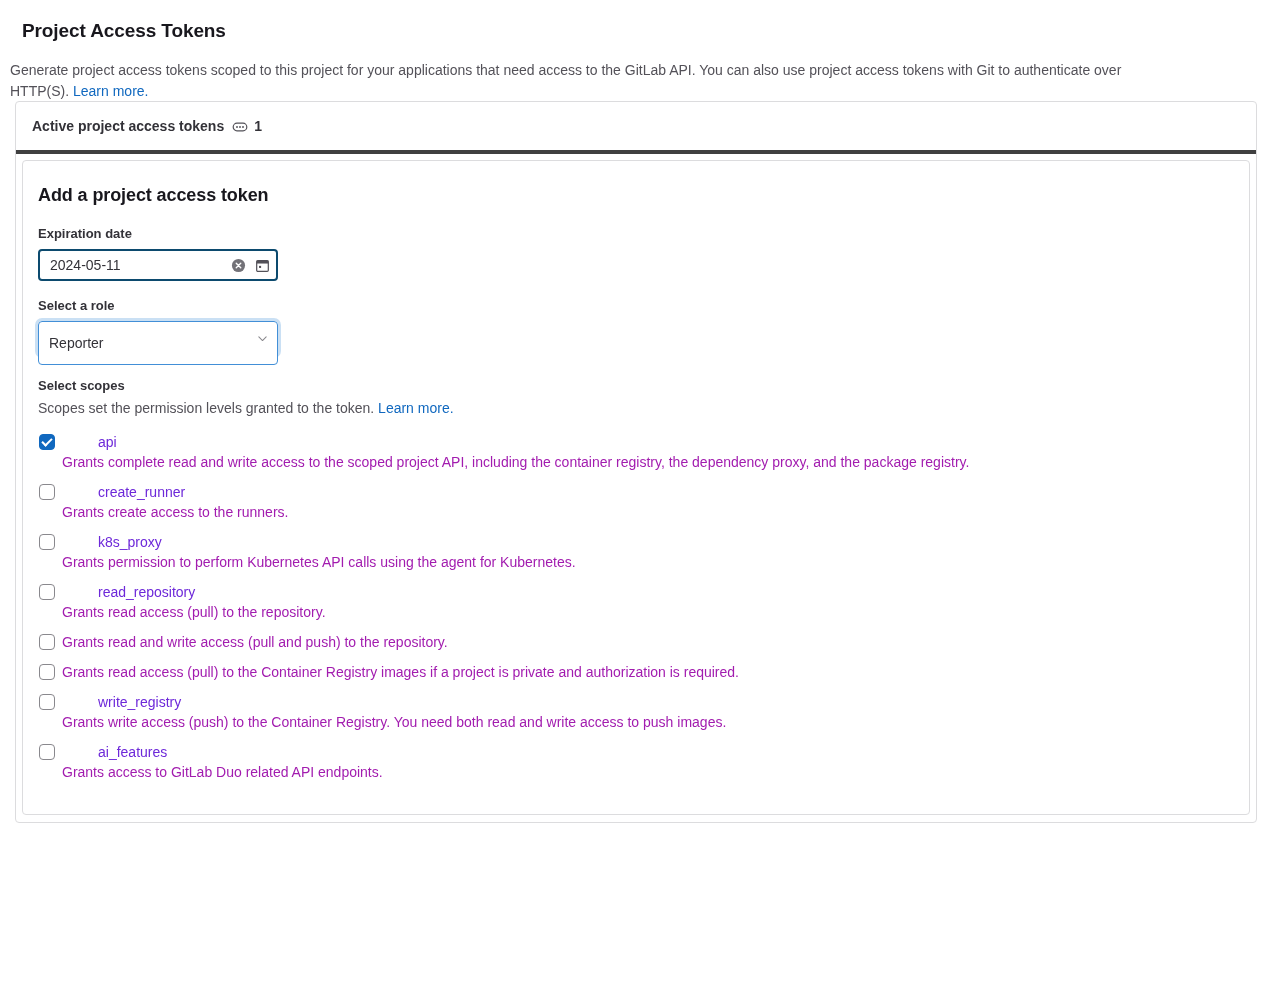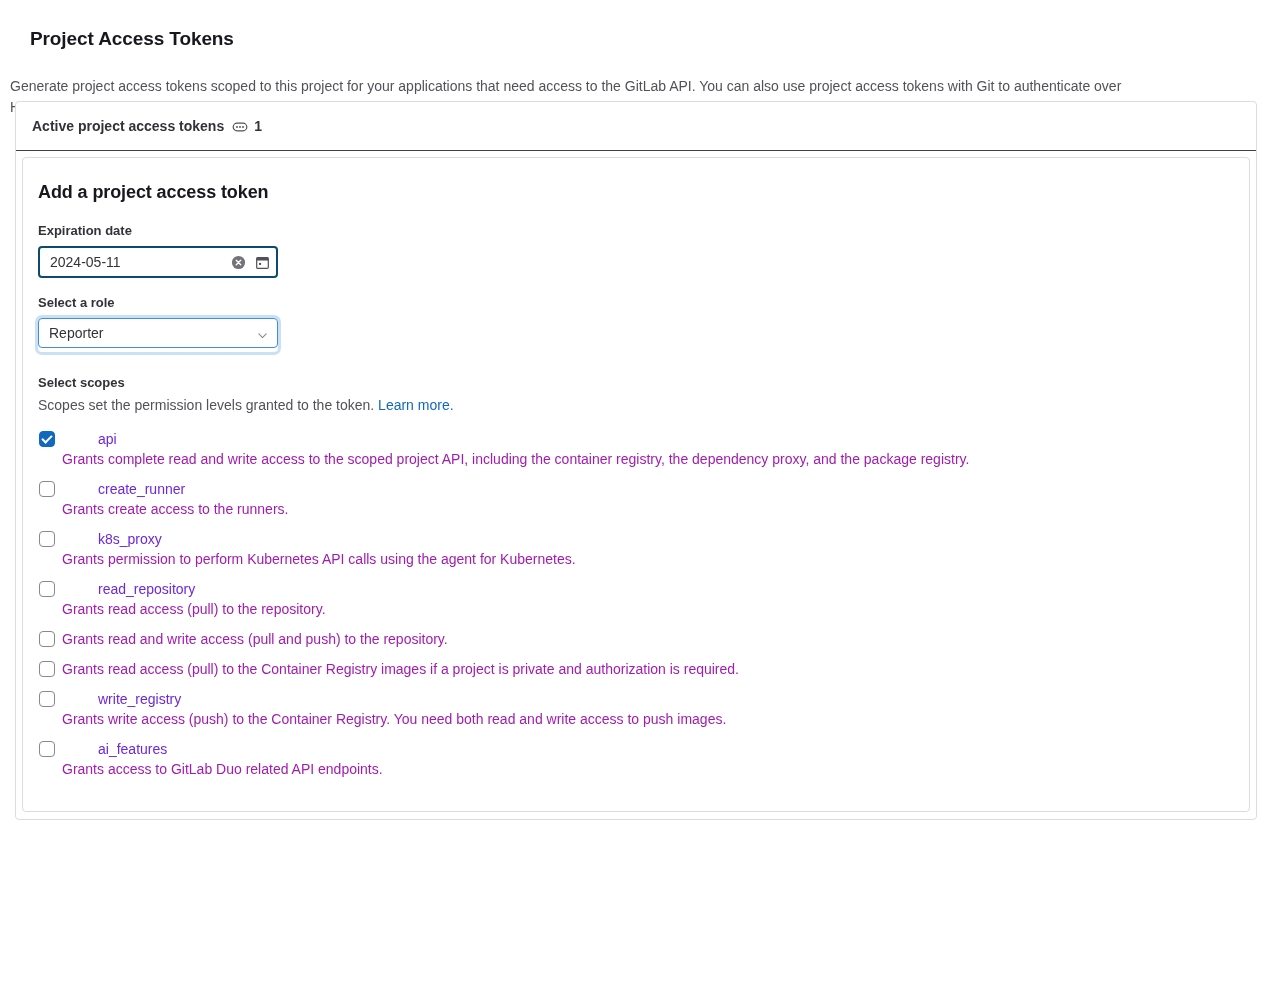--- a/index.html
+++ b/index.html
@@ -10,21 +10,21 @@
     height: 986px;
     background: #fff;
     font-family: "Liberation Sans", sans-serif;
     color: #333238;
     -webkit-font-smoothing: antialiased;
   }
   .page { position: relative; width: 1272px; height: 986px; overflow: hidden; }
 
   
   .page-title {
-    margin: 16px;
+    margin: 8px;
     padding: 10px 0 0 14px;
     font-size: 19px;
     font-weight: bold;
     line-height: 26px;
     color: #18171d;
     letter-spacing: -0.1px;
   }
   .page-desc {
     margin: 0;
     padding: 8px 70px 0 10px;
@@ -47,21 +47,21 @@
     width: 1242px;
     border: 1px solid #dcdcde;
     border-radius: 4px;
     background: #fff;
   }
   .outer-card-header {
     display: flex;
     align-items: center;
     gap: 8px;
     padding: 14px 16px;
-    border-bottom: 1px solid #404040;
+    border-bottom: 4px solid #404040;
     font-size: 14px;
     font-weight: bold;
     color: #333238;
     line-height: 20px;
   }
   .token-icon {
     display: inline-flex;
     align-items: center;
     color: #535158;
     position: relative;
@@ -163,21 +163,21 @@
   
   .select-wrap {
     position: relative;
     width: 240px;
     height: 34px;
     border-radius: 4px;
     box-shadow: 0 0 0 3px rgba(66,143,215,0.28);
   }
   .role-select {
     width: 240px;
-    height: 30px;
+    height: 44px;
     padding: 4px 28px 4px 10px;
     font-family: "Liberation Sans", sans-serif;
     font-size: 14px;
     color: #333238;
     background: #fff;
     border: 1px solid #428fd7;
     border-radius: 4px;
     outline: none;
     appearance: none;
     -webkit-appearance: none;

